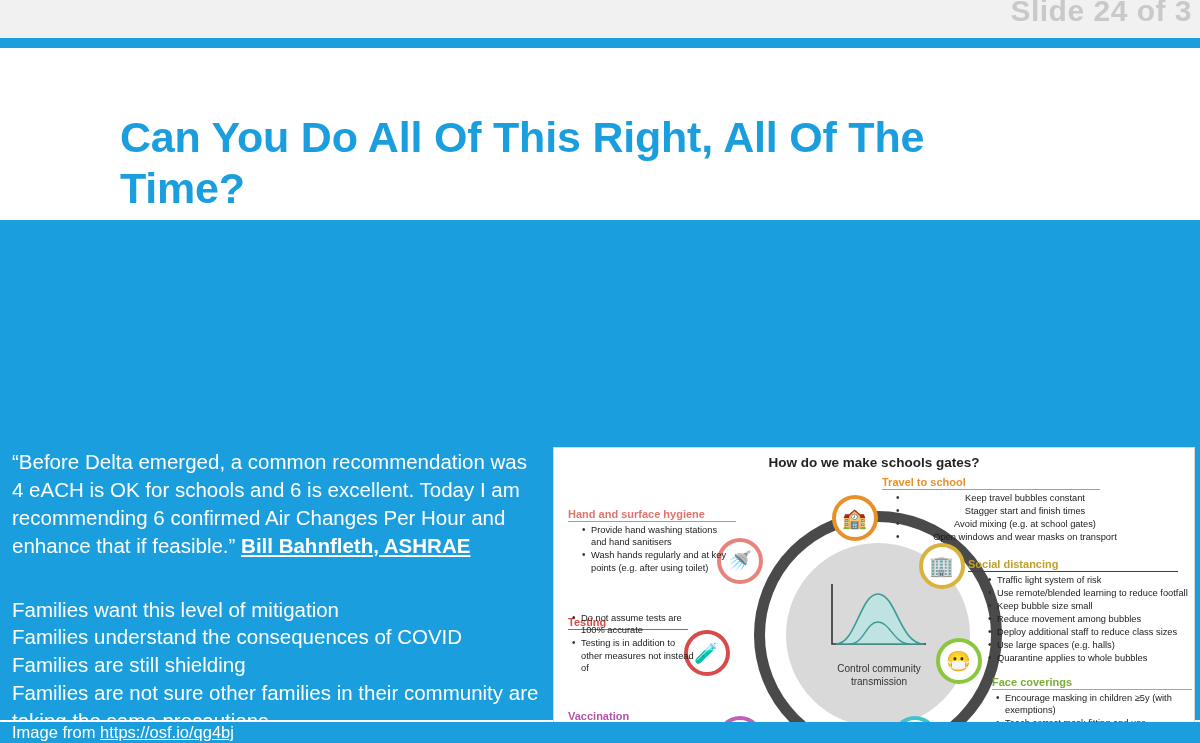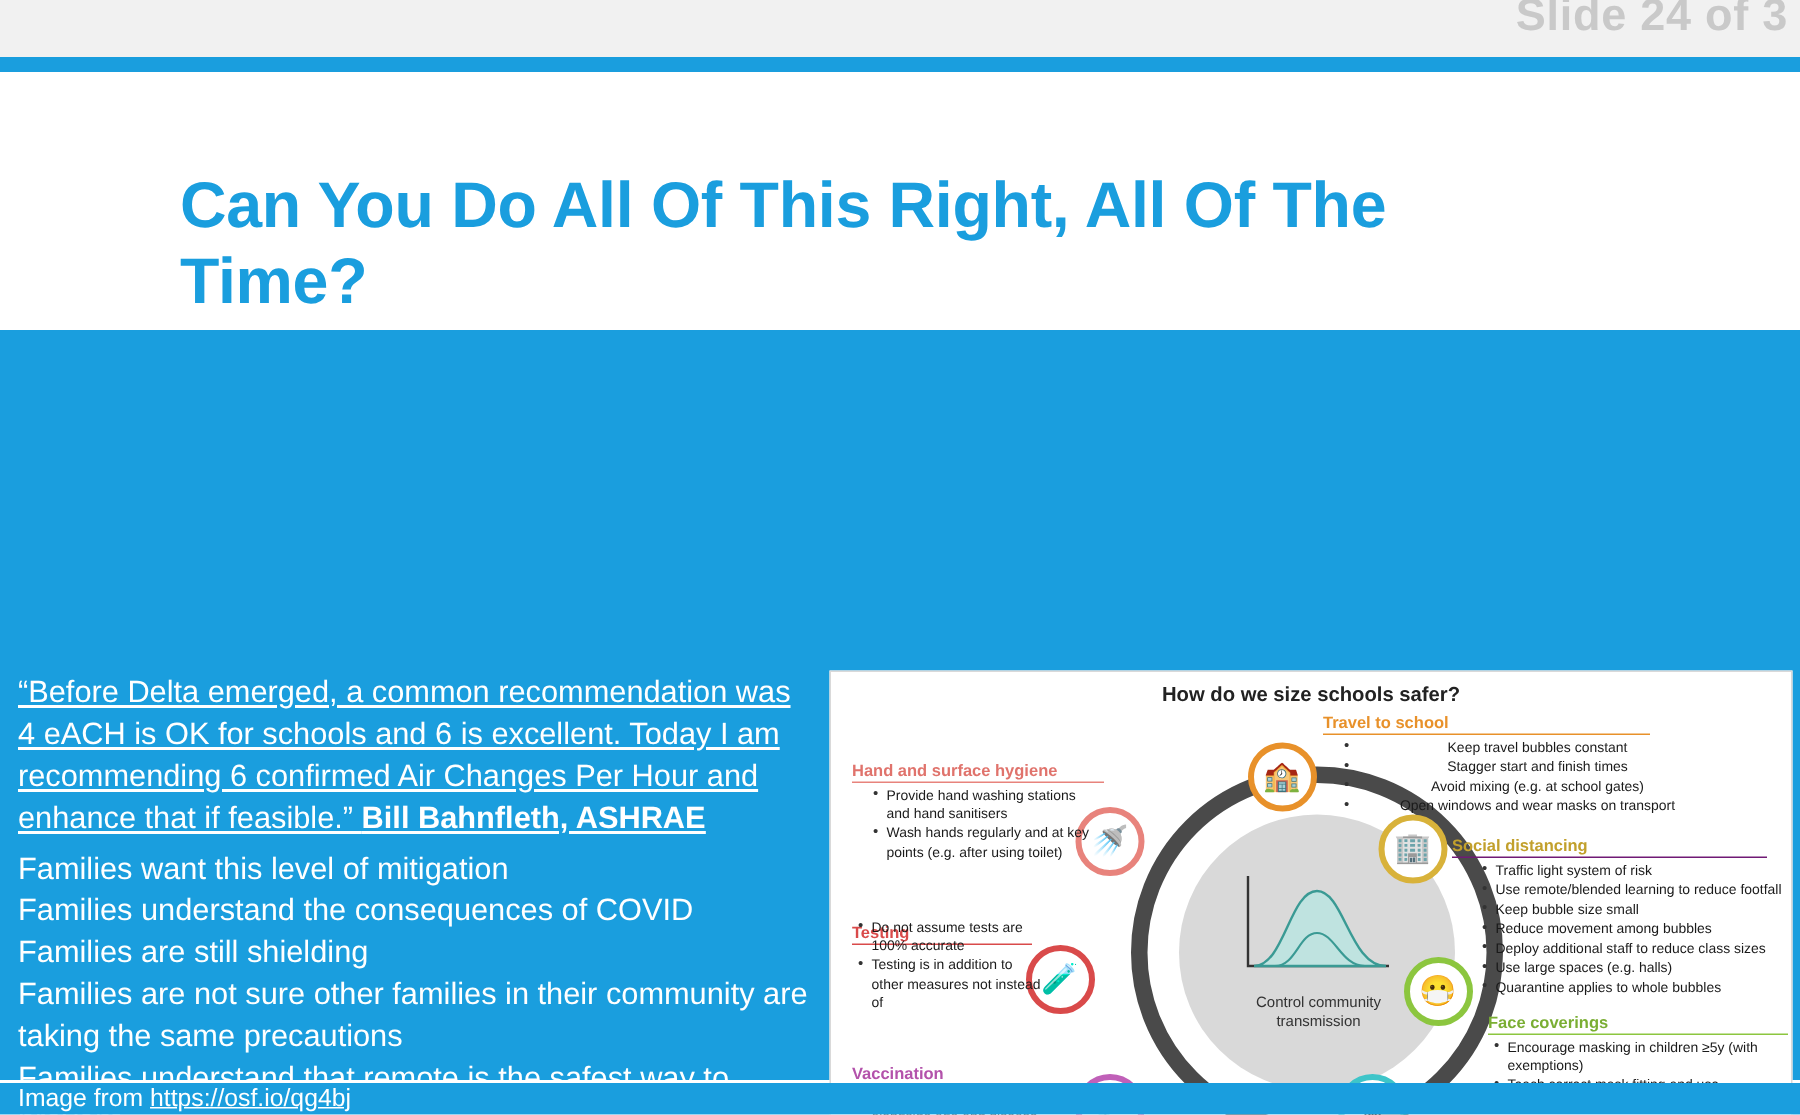--- a/index.html
+++ b/index.html
@@ -73,21 +73,21 @@
   #left-text {
     position: absolute;
     top: 228px;
     left: 12px;
     width: 528px;
     color: #ffffff;
     font-size: 20.5px;
     line-height: 1.36;
   }
   #left-text p { margin: 0 0 0 0; }
-  #quote-block { margin-bottom: 6px; text-decoration: underline; }
+  #quote-block { margin-bottom: 36px; }
   .para { margin: 0; }
   #ashrae-link {
     color: #ffffff;
     text-decoration: underline;
     font-weight: bold;
   }
 
   
   #figure-card {
     position: absolute;
@@ -231,21 +231,21 @@
     </div>
     <p class="para">Families want this level of mitigation</p>
     <p class="para">Families understand the consequences of COVID</p>
     <p class="para">Families are still shielding</p>
     <p class="para">Families are not sure other families in their community are taking the same precautions</p>
     <p class="para">Families understand that remote is the safest way to prevent</p>
 
   </div>
 
   <div id="figure-card">
-    <div id="figure-title">How do we size schools safer?</div>
+    <div id="figure-title">How do we make schools gates?</div>
 
     <div id="ring-outer"></div>
     <div id="ring-inner"></div>
     <svg id="curve-svg" width="104" height="74">
       <polyline points="6,6 6,66 100,66" fill="none" stroke="#333" stroke-width="1.6"></polyline>
       <path d="M10 66 C 30 66, 34 16, 52 16 C 70 16, 74 66, 98 66 Z" fill="#bfe3e0" stroke="#3a9a94" stroke-width="1.6"></path>
       <path d="M24 66 C 38 66, 40 44, 52 44 C 64 44, 68 66, 84 66" fill="none" stroke="#3a9a94" stroke-width="1.4"></path>
     </svg>
     <div id="ring-center-label">Control community transmission</div>
 

